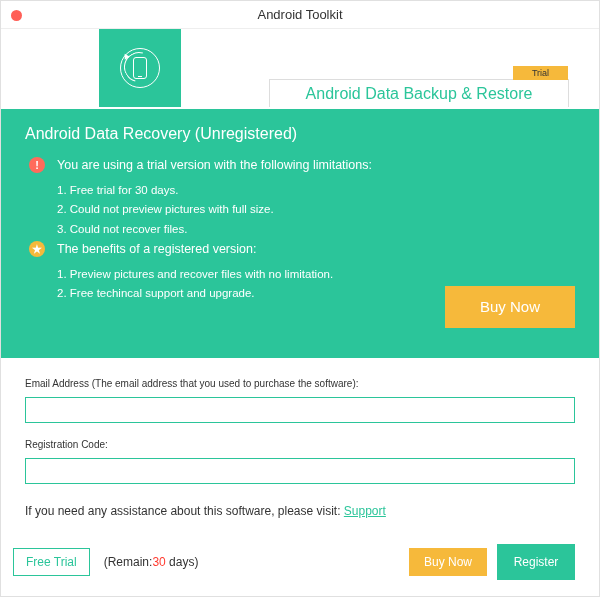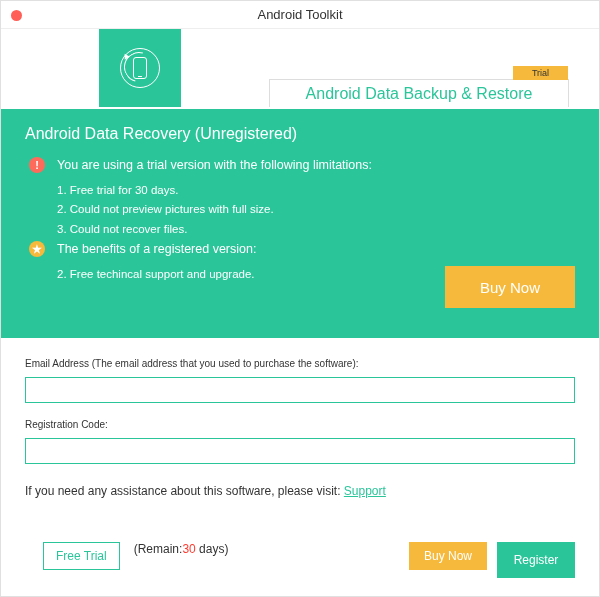--- a/index.html
+++ b/index.html
@@ -25,21 +25,21 @@
   .badge-warn { background: #ff6b5b; color: #fff; }
   .badge-star { background: #f6b93b; color: #fff; }
   .row-text { font-size: 12.5px; line-height: 1.4; }
   .sub-list { margin-left: 32px; font-size: 11.5px; line-height: 1.7; margin-bottom: 2px; }
   .buy-now-big { position: absolute; right: 24px; bottom: 30px; width: 130px; height: 42px; background: #f6b93b; color: #fff; border: none; font-size: 15px; cursor: pointer; }
   .form-area { padding: 20px 24px 0 24px; flex: 1; }
   .field-label { font-size: 10px; color: #333; margin-bottom: 8px; }
   .text-input { width: 100%; height: 26px; border: 1.5px solid #2bc59a; padding: 0 6px; font-size: 12px; outline: none; margin-bottom: 16px; }
   .assist-line { font-size: 12px; color: #333; margin-top: 4px; }
   .support-link { color: #2bc59a; text-decoration: underline; cursor: pointer; }
-  .footer { height: 54px; border-top: 0; display: flex; padding: 0 24px 14px 42px; }
+  .footer { height: 54px; border-top: 0; display: flex; align-items: center; padding: 0 24px 14px 12px; }
   .free-trial-btn { height: 28px; padding: 0 12px; border: 1.5px solid #2bc59a; background: #fff; color: #2bc59a; font-size: 12px; cursor: pointer; }
   .remain { font-size: 12px; color: #333; margin-left: 14px; }
   .remain-days { color: #ff3b30; }
   .spacer { flex: 1; }
   .buy-now-small { height: 28px; width: 78px; background: #f6b93b; color: #fff; border: none; font-size: 12px; cursor: pointer; margin-right: 10px; }
   .register-btn { height: 36px; width: 78px; background: #2bc59a; color: #fff; border: none; font-size: 12px; cursor: pointer; }
 </style>
 </head>
 <body>
 
@@ -76,20 +76,21 @@
       <div>1. Free trial for 30 days.</div>
       <div>2. Could not preview pictures with full size.</div>
       <div>3. Could not recover files.</div>
     </div>
 
     <div class="row">
       <div class="badge badge-star">★</div>
       <div class="row-text">The benefits of a registered version:</div>
     </div>
     <div class="sub-list" style="margin-bottom:30px;">
+      <div>1. Preview pictures and recover files with no limitation.</div>
       <div>2. Free techincal support and upgrade.</div>
     </div>
 
     <button class="buy-now-big">Buy Now</button>
   </div>
 
   <div class="form-area">
     <div class="field-label">Email Address (The email address that you used to purchase the software):</div>
     <input class="text-input" type="text" value="" style="">
     <div class="field-label">Registration Code:</div>

